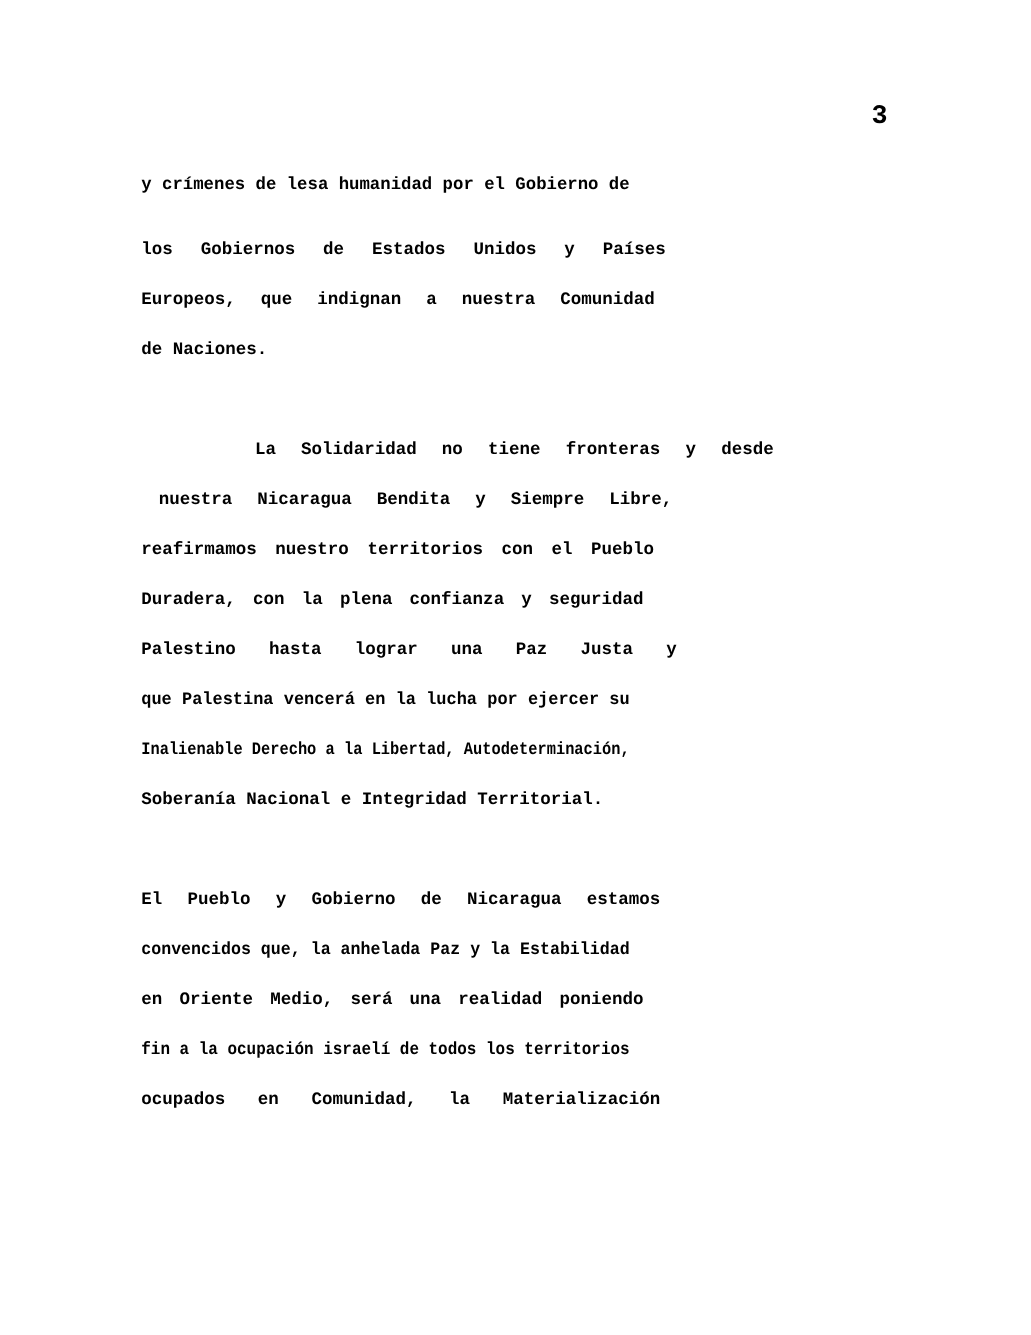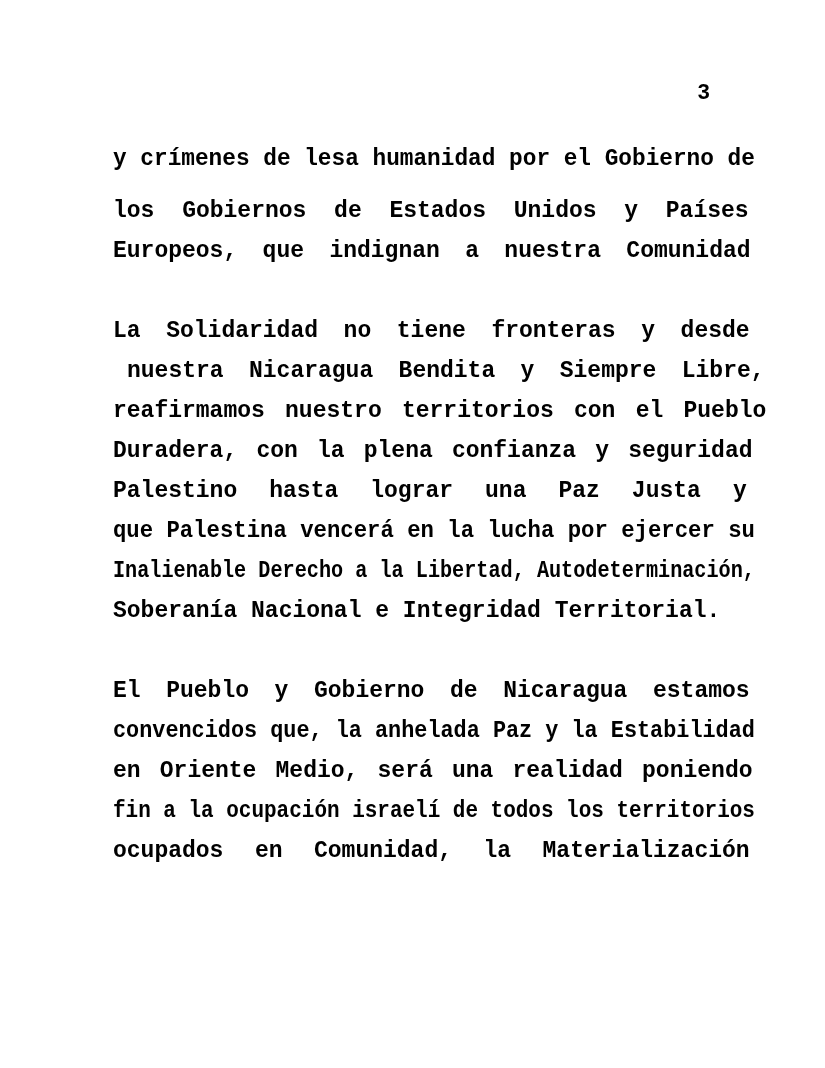--- a/index.html
+++ b/index.html
@@ -22,23 +22,23 @@
     position: absolute;
     top: 73px;
     right: 115px;
     font-size: 21.4px;
     line-height: 40px;
     white-space: pre;
   }
   .content {
     position: absolute;
     left: 113px;
-    top: 139px;
+    top: 128px;
     width: 597px;
-    font-size: 23px;
+    font-size: 14px;
     line-height: 40px;
   }
   .paragraph { margin: 0; }
   .paragraph + .paragraph { margin-top: 40px; }
   .line {
     display: block;
     white-space: pre;
     height: 40px;
     line-height: 40px;
     transform-origin: left center;
@@ -50,24 +50,25 @@
 <div class="page">
 
   <div class="page-number">3</div>
 
   <div class="content">
 
     <div class="paragraph">
       <span class="line justify" style="transform: scaleX(0.989511);">y crímenes de lesa humanidad por el Gobierno de</span>
       <span class="line justify" style="word-spacing: 13.9219px; margin-top: 12px;">los Gobiernos de Estados Unidos y Países</span>
       <span class="line justify" style="word-spacing: 11.5719px;">Europeos, que indignan a nuestra Comunidad</span>
+      <span class="line natural">de Naciones.</span>
     </div>
 
     <div class="paragraph">
-      <span class="line justify" style="word-spacing: 11.7839px;">La Solidaridad no tiene fronteras y desde</span>
+      <span class="line justify" style="word-spacing: 11.7839px; text-align: center;">La Solidaridad no tiene fronteras y desde</span>
       <span class="line justify" style="word-spacing: 11.5719px; margin-left: 14px;">nuestra Nicaragua Bendita y Siempre Libre,</span>
       <span class="line justify" style="word-spacing: 6.4375px;">reafirmamos nuestro territorios con el Pueblo</span>
       <span class="line justify" style="word-spacing: 5.36458px;">Duradera, con la plena confianza y seguridad</span>
       <span class="line justify" style="word-spacing: 18.2005px;">Palestino hasta lograr una Paz Justa y</span>
       <span class="line justify" style="transform: scaleX(0.96891);">que Palestina vencerá en la lucha por ejercer su</span>
       <span class="line justify" style="transform: scaleX(0.877498);">Inalienable Derecho a la Libertad, Autodeterminación,</span>
       <span class="line natural">Soberanía Nacional e Integridad Territorial.</span>
     </div>
 
     <div class="paragraph">

